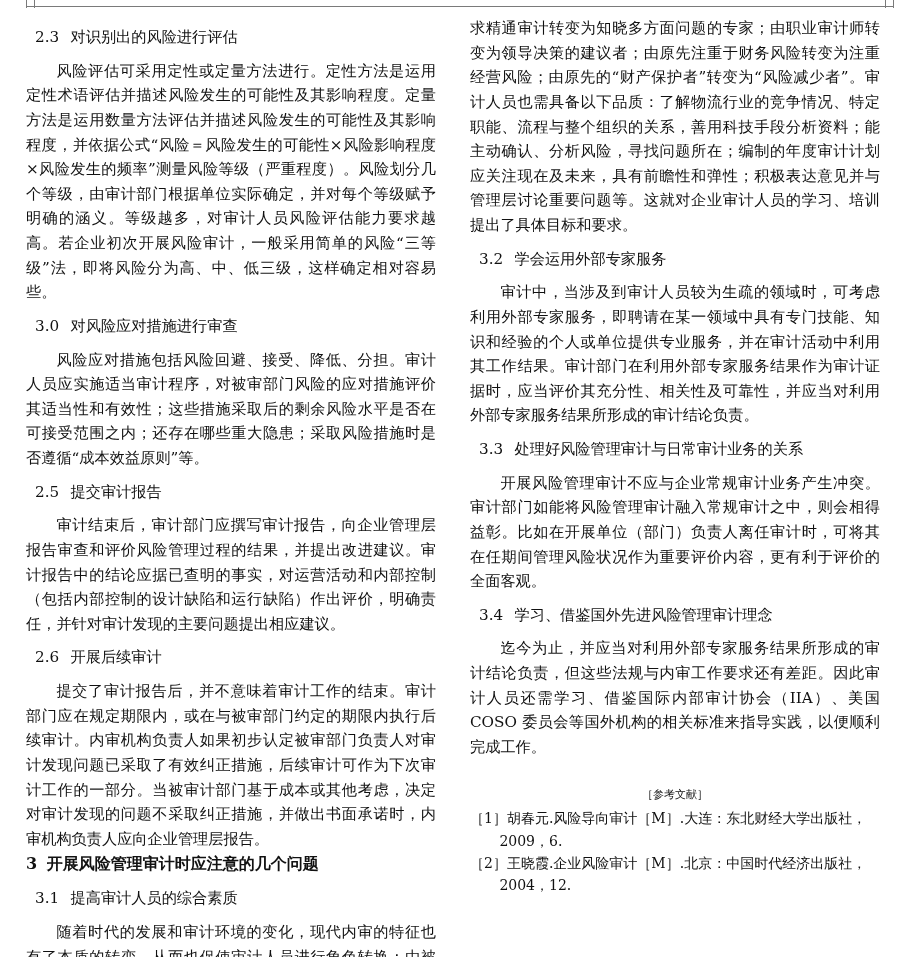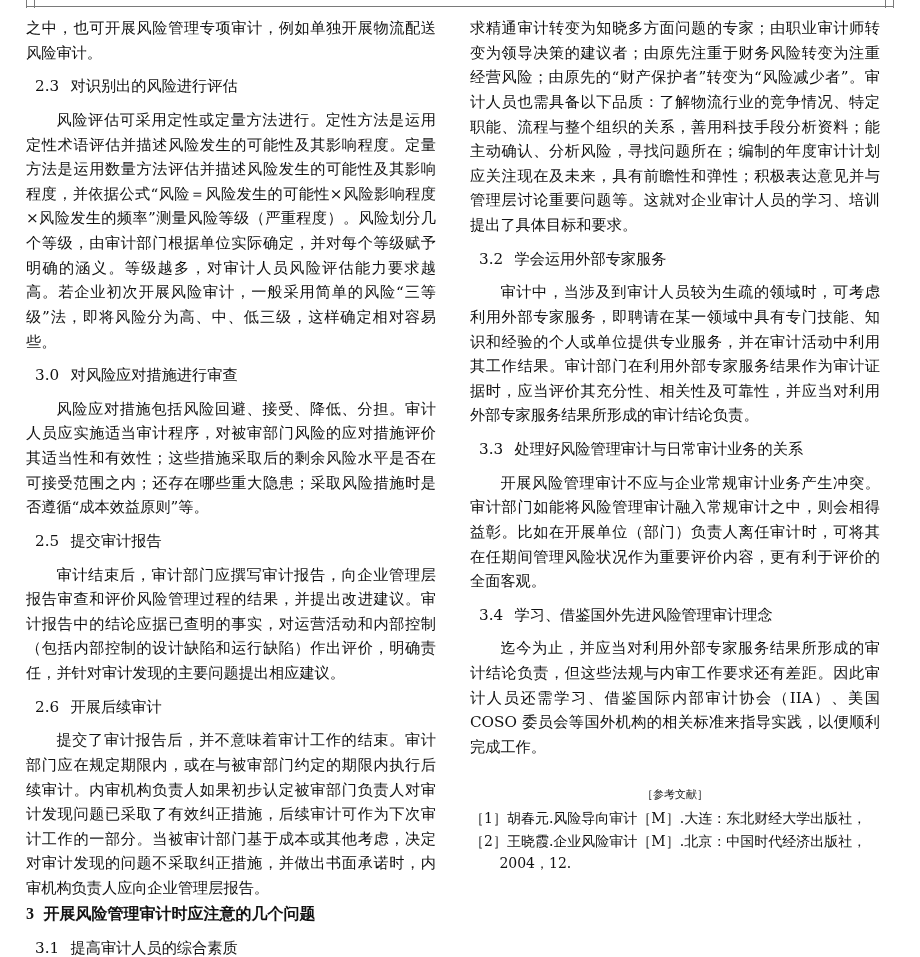--- a/index.html
+++ b/index.html
@@ -77,21 +77,20 @@
     margin: 9px;
     padding: 0;
     font-weight: normal;
     font-size: 15.2px;
     line-height: 1.62;
   }
   .h-sec {
     font-size: 16px;
     font-weight: bold;
     line-height: 1.62;
-    font-family: Liberation Serif, serif;
   }
   .h-sec .secnum {
     margin-right: 0.6em;
   }
   .h-num .secnum {
     margin-right: 0.75em;
     letter-spacing: 0;
   }
   .refs-title {
     text-align: center;
@@ -121,21 +120,20 @@
     <span class="tick l1"></span>
     <span class="tick l2"></span>
     <span class="tick r2"></span>
     <span class="tick r1"></span>
   </div>
 
   <div class="columns">
 
     <div class="col">
 
-      <p class="para-noindent">之中，也可开展风险管理专项审计，例如单独开展物流配送风险审计。</p>
 
       <p class="h-num">
         <span class="secnum">2.3</span><span>对识别出的风险进行评估</span>
       </p>
 
       <p class="para">风险评估可采用定性或定量方法进行。定性方法是运用定性术语评估并描述风险发生的可能性及其影响程度。定量方法是运用数量方法评估并描述风险发生的可能性及其影响程度，并依据公式“风险＝风险发生的可能性×风险影响程度×风险发生的频率”测量风险等级（严重程度）。风险划分几个等级，由审计部门根据单位实际确定，并对每个等级赋予明确的涵义。等级越多，对审计人员风险评估能力要求越高。若企业初次开展风险审计，一般采用简单的风险“三等级”法，即将风险分为高、中、低三级，这样确定相对容易些。</p>
 
       <p class="h-num">
         <span class="secnum">3.0</span><span>对风险应对措施进行审查</span>
       </p>
@@ -185,20 +183,21 @@
       <p class="h-num">
         <span class="secnum">3.4</span><span>学习、借鉴国外先进风险管理审计理念</span>
       </p>
 
       <p class="para">迄今为止，并应当对利用外部专家服务结果所形成的审计结论负责，但这些法规与内审工作要求还有差距。因此审计人员还需学习、借鉴国际内部审计协会（IIA）、美国 COSO 委员会等国外机构的相关标准来指导实践，以便顺利完成工作。</p>
 
       <p class="refs-title">［参考文献］</p>
 
       <p class="ref-item">
         <span>［1］</span><span>胡春元.风险导向审计［M］.大连：东北财经大学出版社，</span>
+        <span class="ref-cont">2009，6.</span>
       </p>
 
       <p class="ref-item">
         <span>［2］</span><span>王晓霞.企业风险审计［M］.北京：中国时代经济出版社，</span>
         <span class="ref-cont">2004，12.</span>
       </p>
 
 
     </div>
 

